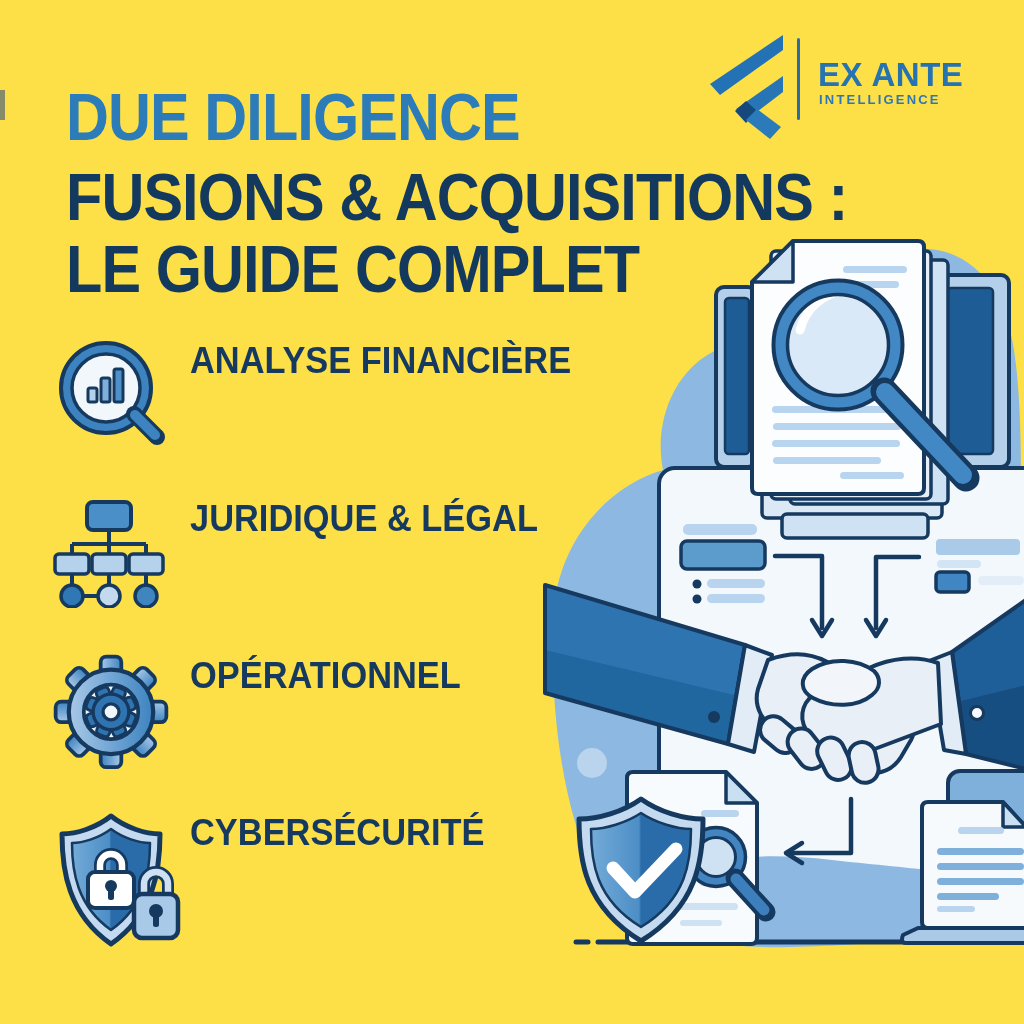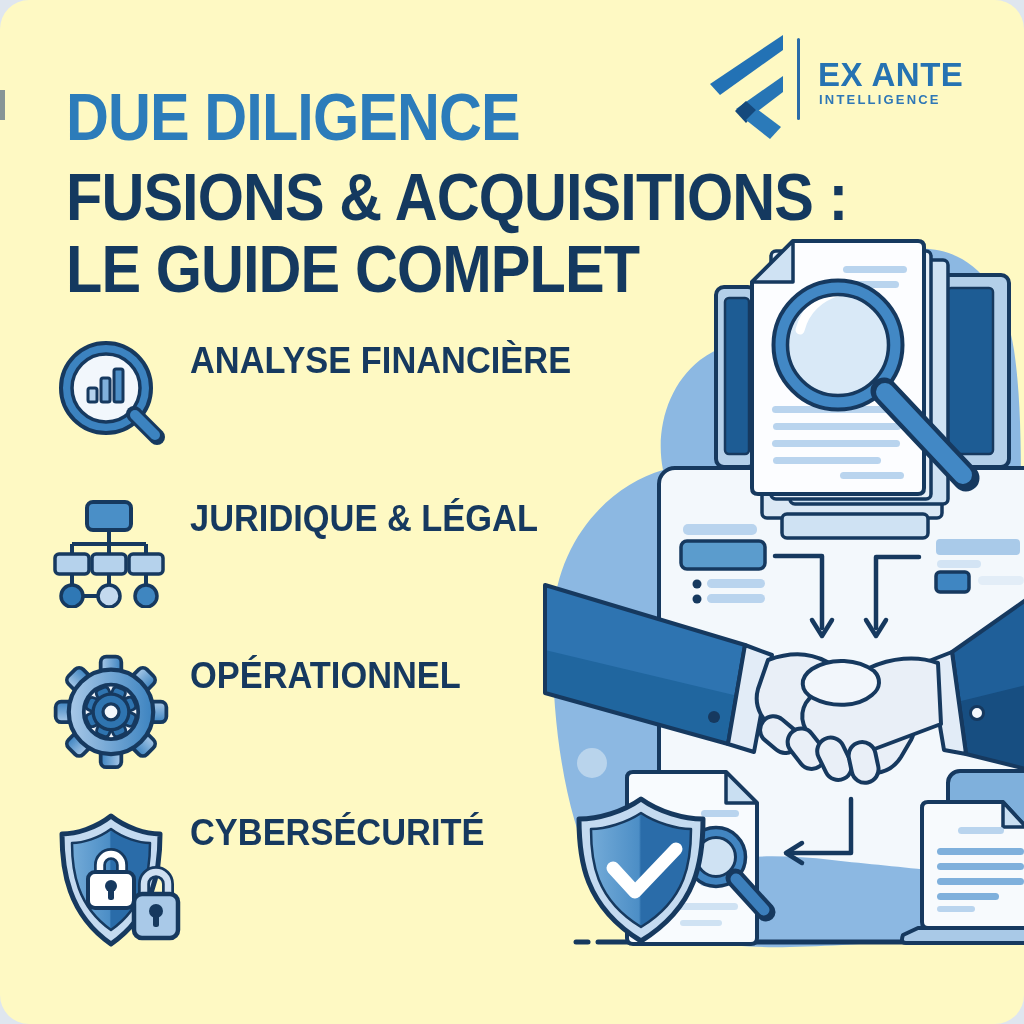--- a/index.html
+++ b/index.html
@@ -1,18 +1,18 @@
 <!DOCTYPE html>
 <html><head>
 <meta charset="utf-8">
 <style>
   html,body{margin:0;padding:0;background:#dfe6ef;}
   .canvas{
     position:relative;width:1024px;height:1024px;overflow:hidden;
-    background:#fef9c3;font-family:"Liberation Sans",sans-serif;border-radius:29px;
+    background:#fde047;font-family:"Liberation Sans",sans-serif;
   }
   .edge-artifact{position:absolute;left:0;top:90px;width:5px;height:30px;background:#46607e;opacity:.65;}
   
   .logo{position:absolute;left:700px;top:30px;width:300px;height:110px;}
   .logo-mark{position:absolute;left:7px;top:3px;}
   .logo-divider{position:absolute;left:97px;top:8px;width:3px;height:82px;background:#2b6ca8;border-radius:2px;}
   .logo-name{position:absolute;left:118px;top:26px;font-size:33px;font-weight:bold;color:#2673b2;letter-spacing:.5px;white-space:nowrap;}
   .logo-tagline{position:absolute;left:119px;top:62px;font-size:13px;font-weight:bold;color:#2e77b6;letter-spacing:2.2px;white-space:nowrap;}
   
   .title{position:absolute;left:66px;top:84px;transform:scaleX(.9);transform-origin:left top;white-space:nowrap;}

